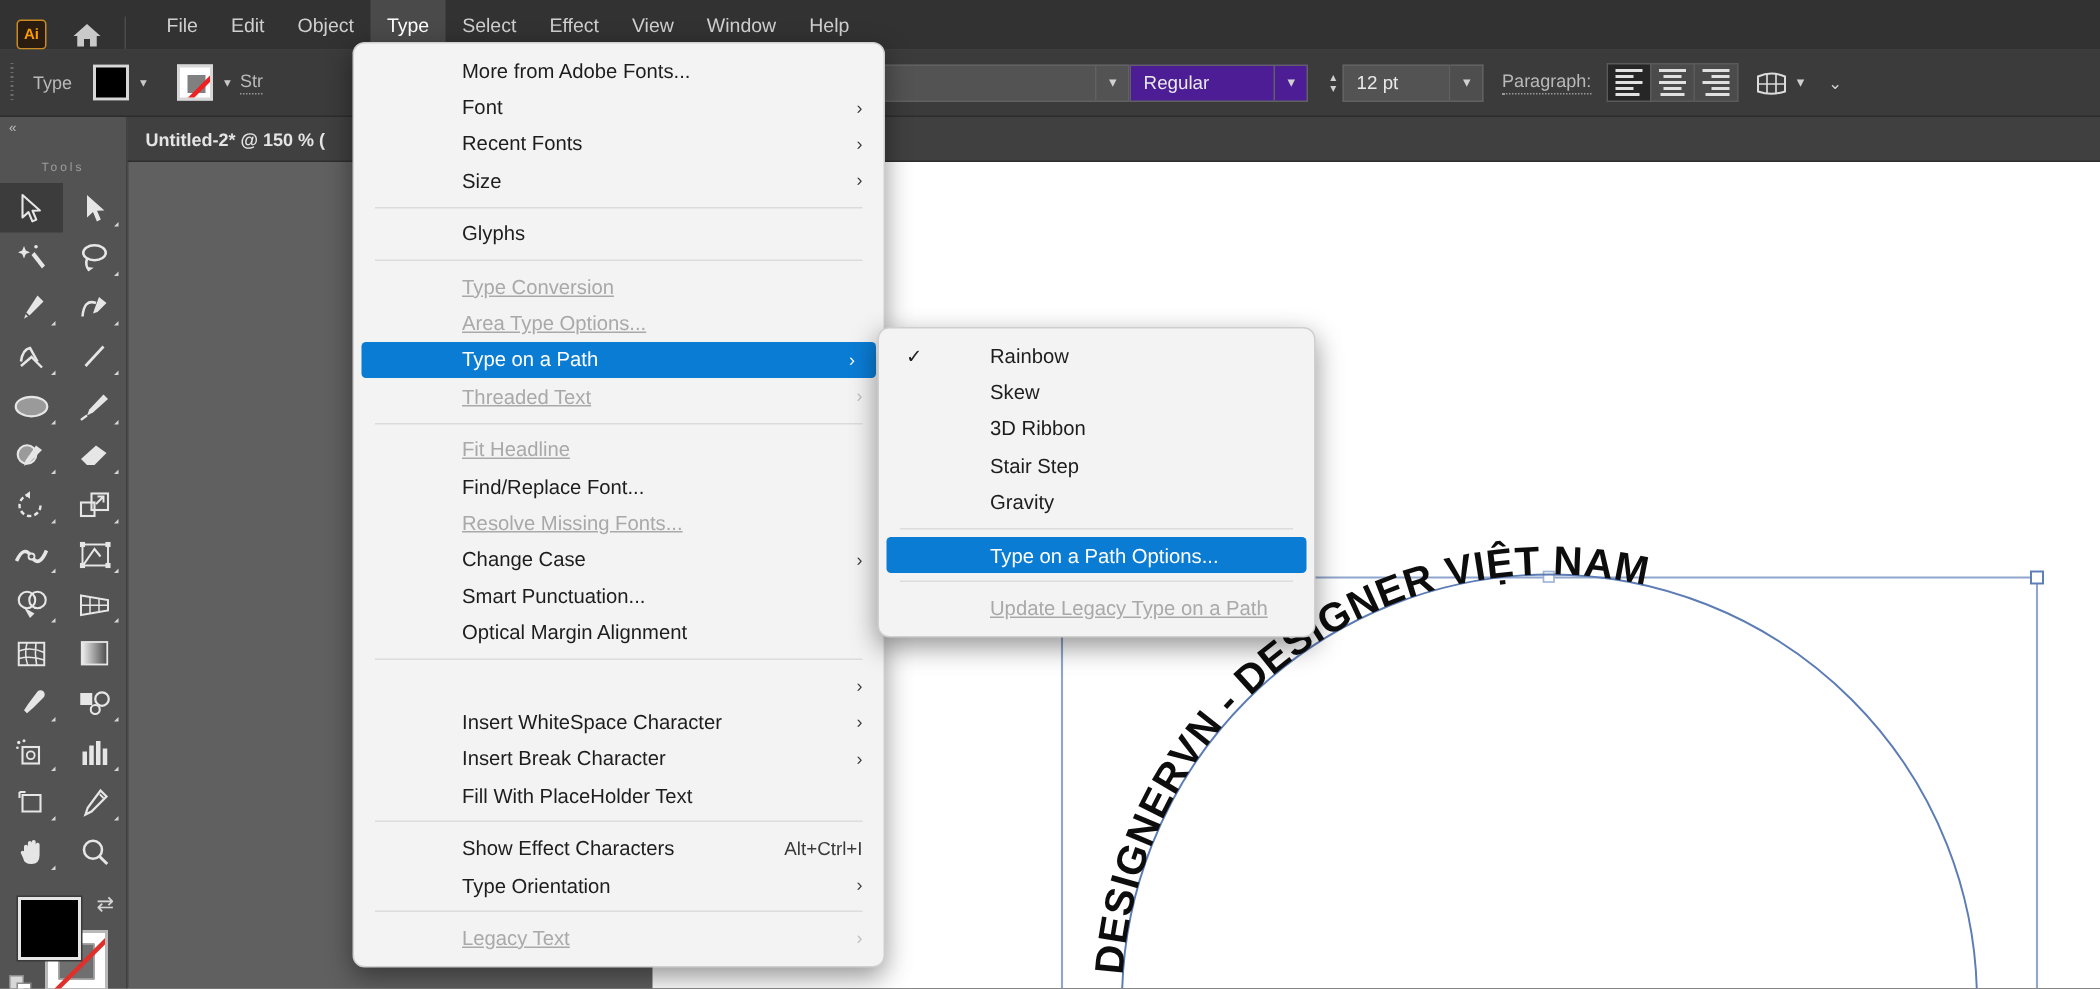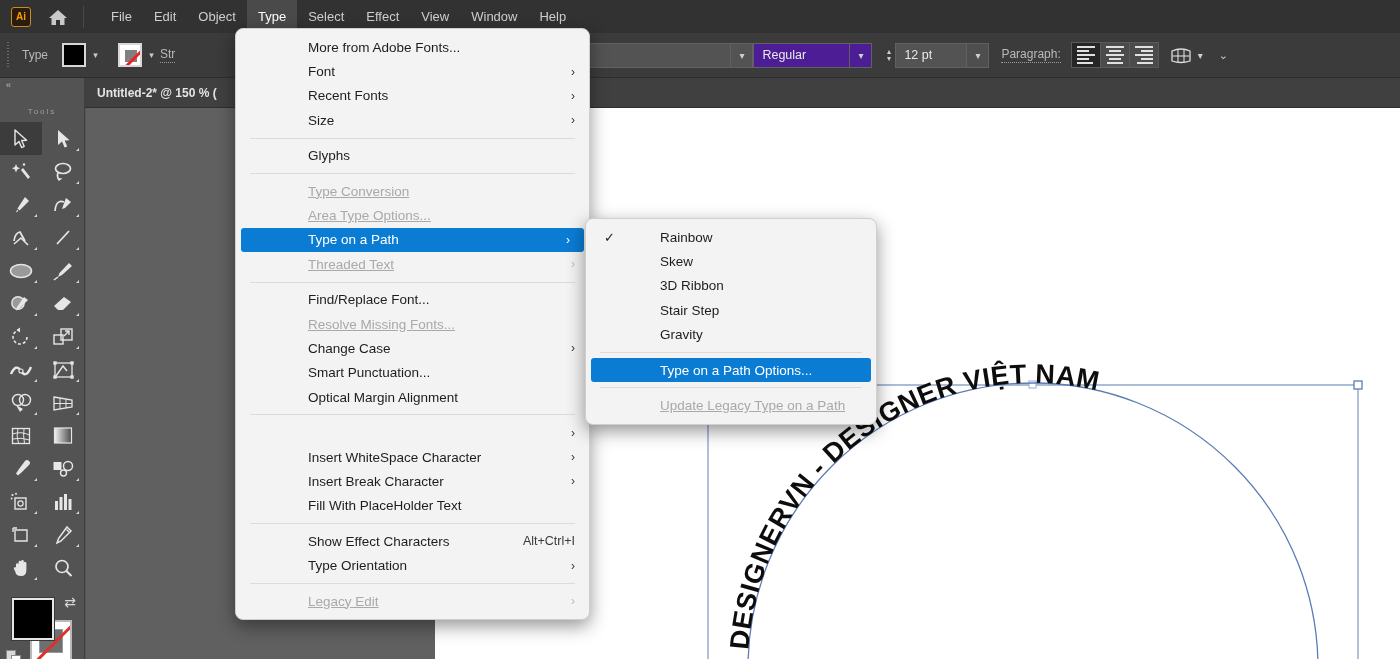--- a/index.html
+++ b/index.html
@@ -7,21 +7,21 @@
     width: 1400px; height: 659px;
     overflow: hidden;
     background: #535353;
     font-family: "Liberation Sans", sans-serif;
   }
   #app { position: relative; width: 1400px; height: 659px; }
 
   
   .menubar {
     position: absolute; left: 0; top: 0; width: 1400px; height: 33px;
-    background: #323232; display: flex; align-items: center;
+    background: #323232; display: flex; align-items: flex-end;
   }
   .ai-logo {
     width: 20px; height: 20px; margin-left: 11px; border-radius: 3px;
     background: #2a1d10; border: 1px solid #c98b22;
     color: #ff9a00; font-size: 10px; font-weight: bold;
     display: flex; align-items: center; justify-content: center;
     font-family: "Liberation Sans", sans-serif;
   }
   .home-icon { margin-left: 16px; width: 22px; height: 20px; position: relative; }
   .home-icon svg { display:block; }
@@ -599,20 +599,23 @@
       </div>
     <div class="mi hl">
         <span class="lbl">Type on a Path</span>
         <span class="chev">›</span>
       </div>
     <div class="mi disabled">
         <span class="lbl">Threaded Text</span>
         <span class="chev">›</span>
       </div>
     <div class="sep"></div>
+    <div class="mi disabled">
+        <span class="lbl">Fit Headline</span>
+      </div>
     <div class="mi">
         <span class="lbl">Find/Replace Font...</span>
       </div>
     <div class="mi disabled">
         <span class="lbl">Resolve Missing Fonts...</span>
       </div>
     <div class="mi">
         <span class="lbl">Change Case</span>
         <span class="chev">›</span>
       </div>
@@ -641,21 +644,21 @@
     <div class="mi">
         <span class="lbl">Show Effect Characters</span>
         <span class="accel">Alt+Ctrl+I</span>
       </div>
     <div class="mi">
         <span class="lbl">Type Orientation</span>
         <span class="chev">›</span>
       </div>
     <div class="sep"></div>
     <div class="mi disabled">
-        <span class="lbl">Legacy Edit</span>
+        <span class="lbl">Legacy Text</span>
         <span class="chev">›</span>
       </div>
   </div>
 
   <div class="dropdown" id="path-menu">
     <div class="mi">
       <span class="check">✓</span>
       <span class="lbl">Rainbow</span>
     </div>
     <div class="mi">

